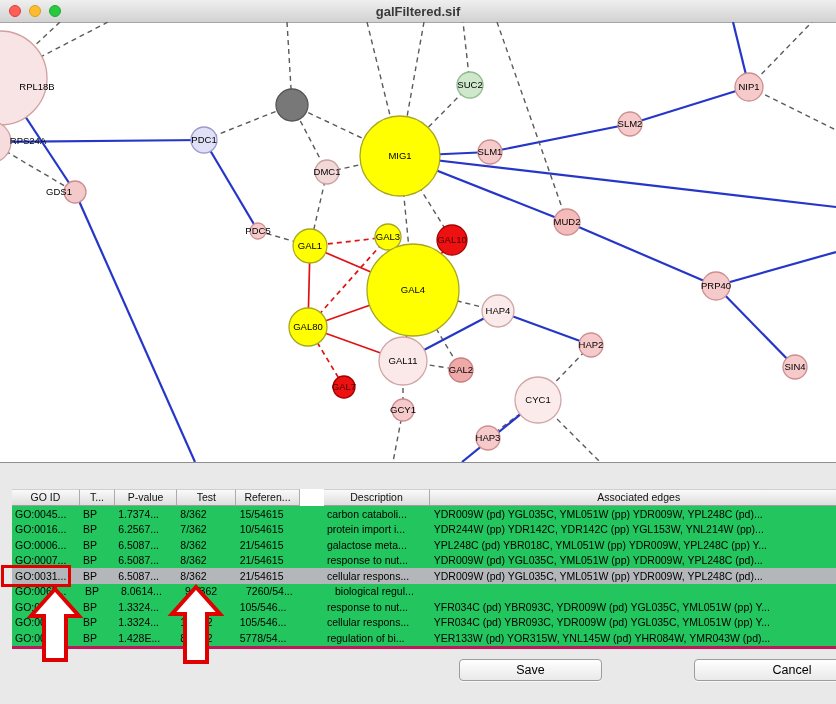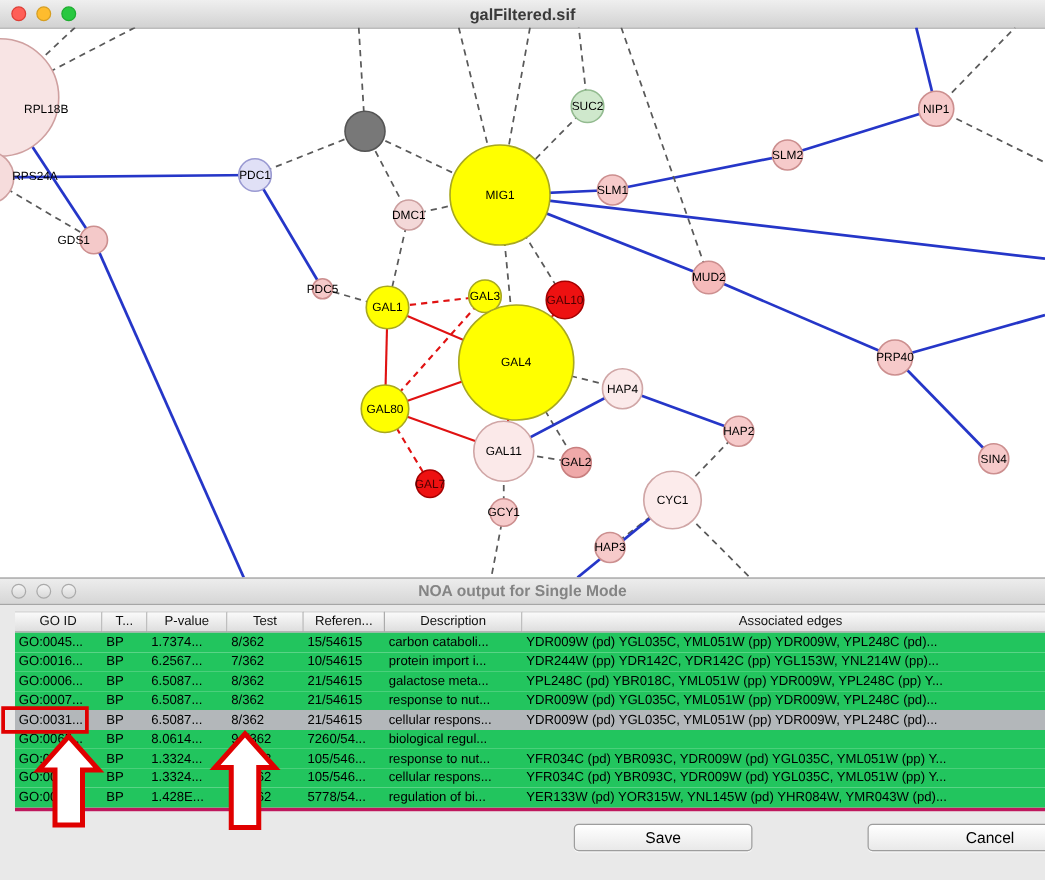--- a/index.html
+++ b/index.html
@@ -35,21 +35,21 @@
     font-size:10.5px;line-height:15px;text-align:center;color:#101010;
     overflow:hidden;white-space:nowrap;
   }
   .trow{display:flex;height:15.5px;background:#22c55e;}
   .trow.selected{background:#b3b7ba;}
   .tcell{
     box-sizing:border-box;padding:1.5px 2px 0 3px;font-size:10.5px;color:#000;
     overflow:hidden;white-space:nowrap;
   }
   .c0{width:70px;}.c1{width:36px;}.c2{width:64px;}.c3{width:61px;}
-  .c4{width:65px;}.c5{width:110px;}.c6{width:430px;}
+  .c4{width:65px;}.c5{width:110px;margin-left:24px;}.c6{width:430px;}
   
   .btn{
     position:absolute;box-sizing:border-box;height:22px;border:1px solid #9d9d9d;border-radius:4px;
     background:linear-gradient(#ffffff,#e9e9e9);
     font-size:12.5px;text-align:center;line-height:20px;color:#000;
     box-shadow:0 1px 0 rgba(255,255,255,.7);cursor:default;
   }
   .btn-save{left:459px;top:196px;width:143px;}
   .btn-cancel{left:694px;top:196px;width:152px;padding-left:44px;}
   
@@ -230,28 +230,20 @@
         <text x="538" y="381" text-anchor="middle" font-size="9.5" fill="#000000">CYC1</text>
       </g>
       <g>
         <circle cx="488" cy="416" r="12" fill="#f6caca" stroke="#cc8f8f" stroke-width="1.3"></circle>
         <text x="488" y="419" text-anchor="middle" font-size="9.5" fill="#000000">HAP3</text>
       </g>
     </svg>
 </div>
 
 <div class="win-noa">
-  <div class="titlebar">
-    <div class="lights">
-      <span class="light inactive"></span>
-      <span class="light inactive"></span>
-      <span class="light inactive"></span>
-    </div>
-    <span class="title">NOA output for Single Mode</span>
-  </div>
   <div class="noa-table">
     <div class="thead" id="noa-thead">
         <div class="th c0">GO ID</div>
         <div class="th c1">T...</div>
         <div class="th c2">P-value</div>
         <div class="th c3">Test</div>
         <div class="th c4">Referen...</div>
         <div class="th c5">Description</div>
         <div class="th c6">Associated edges</div>
       </div>

